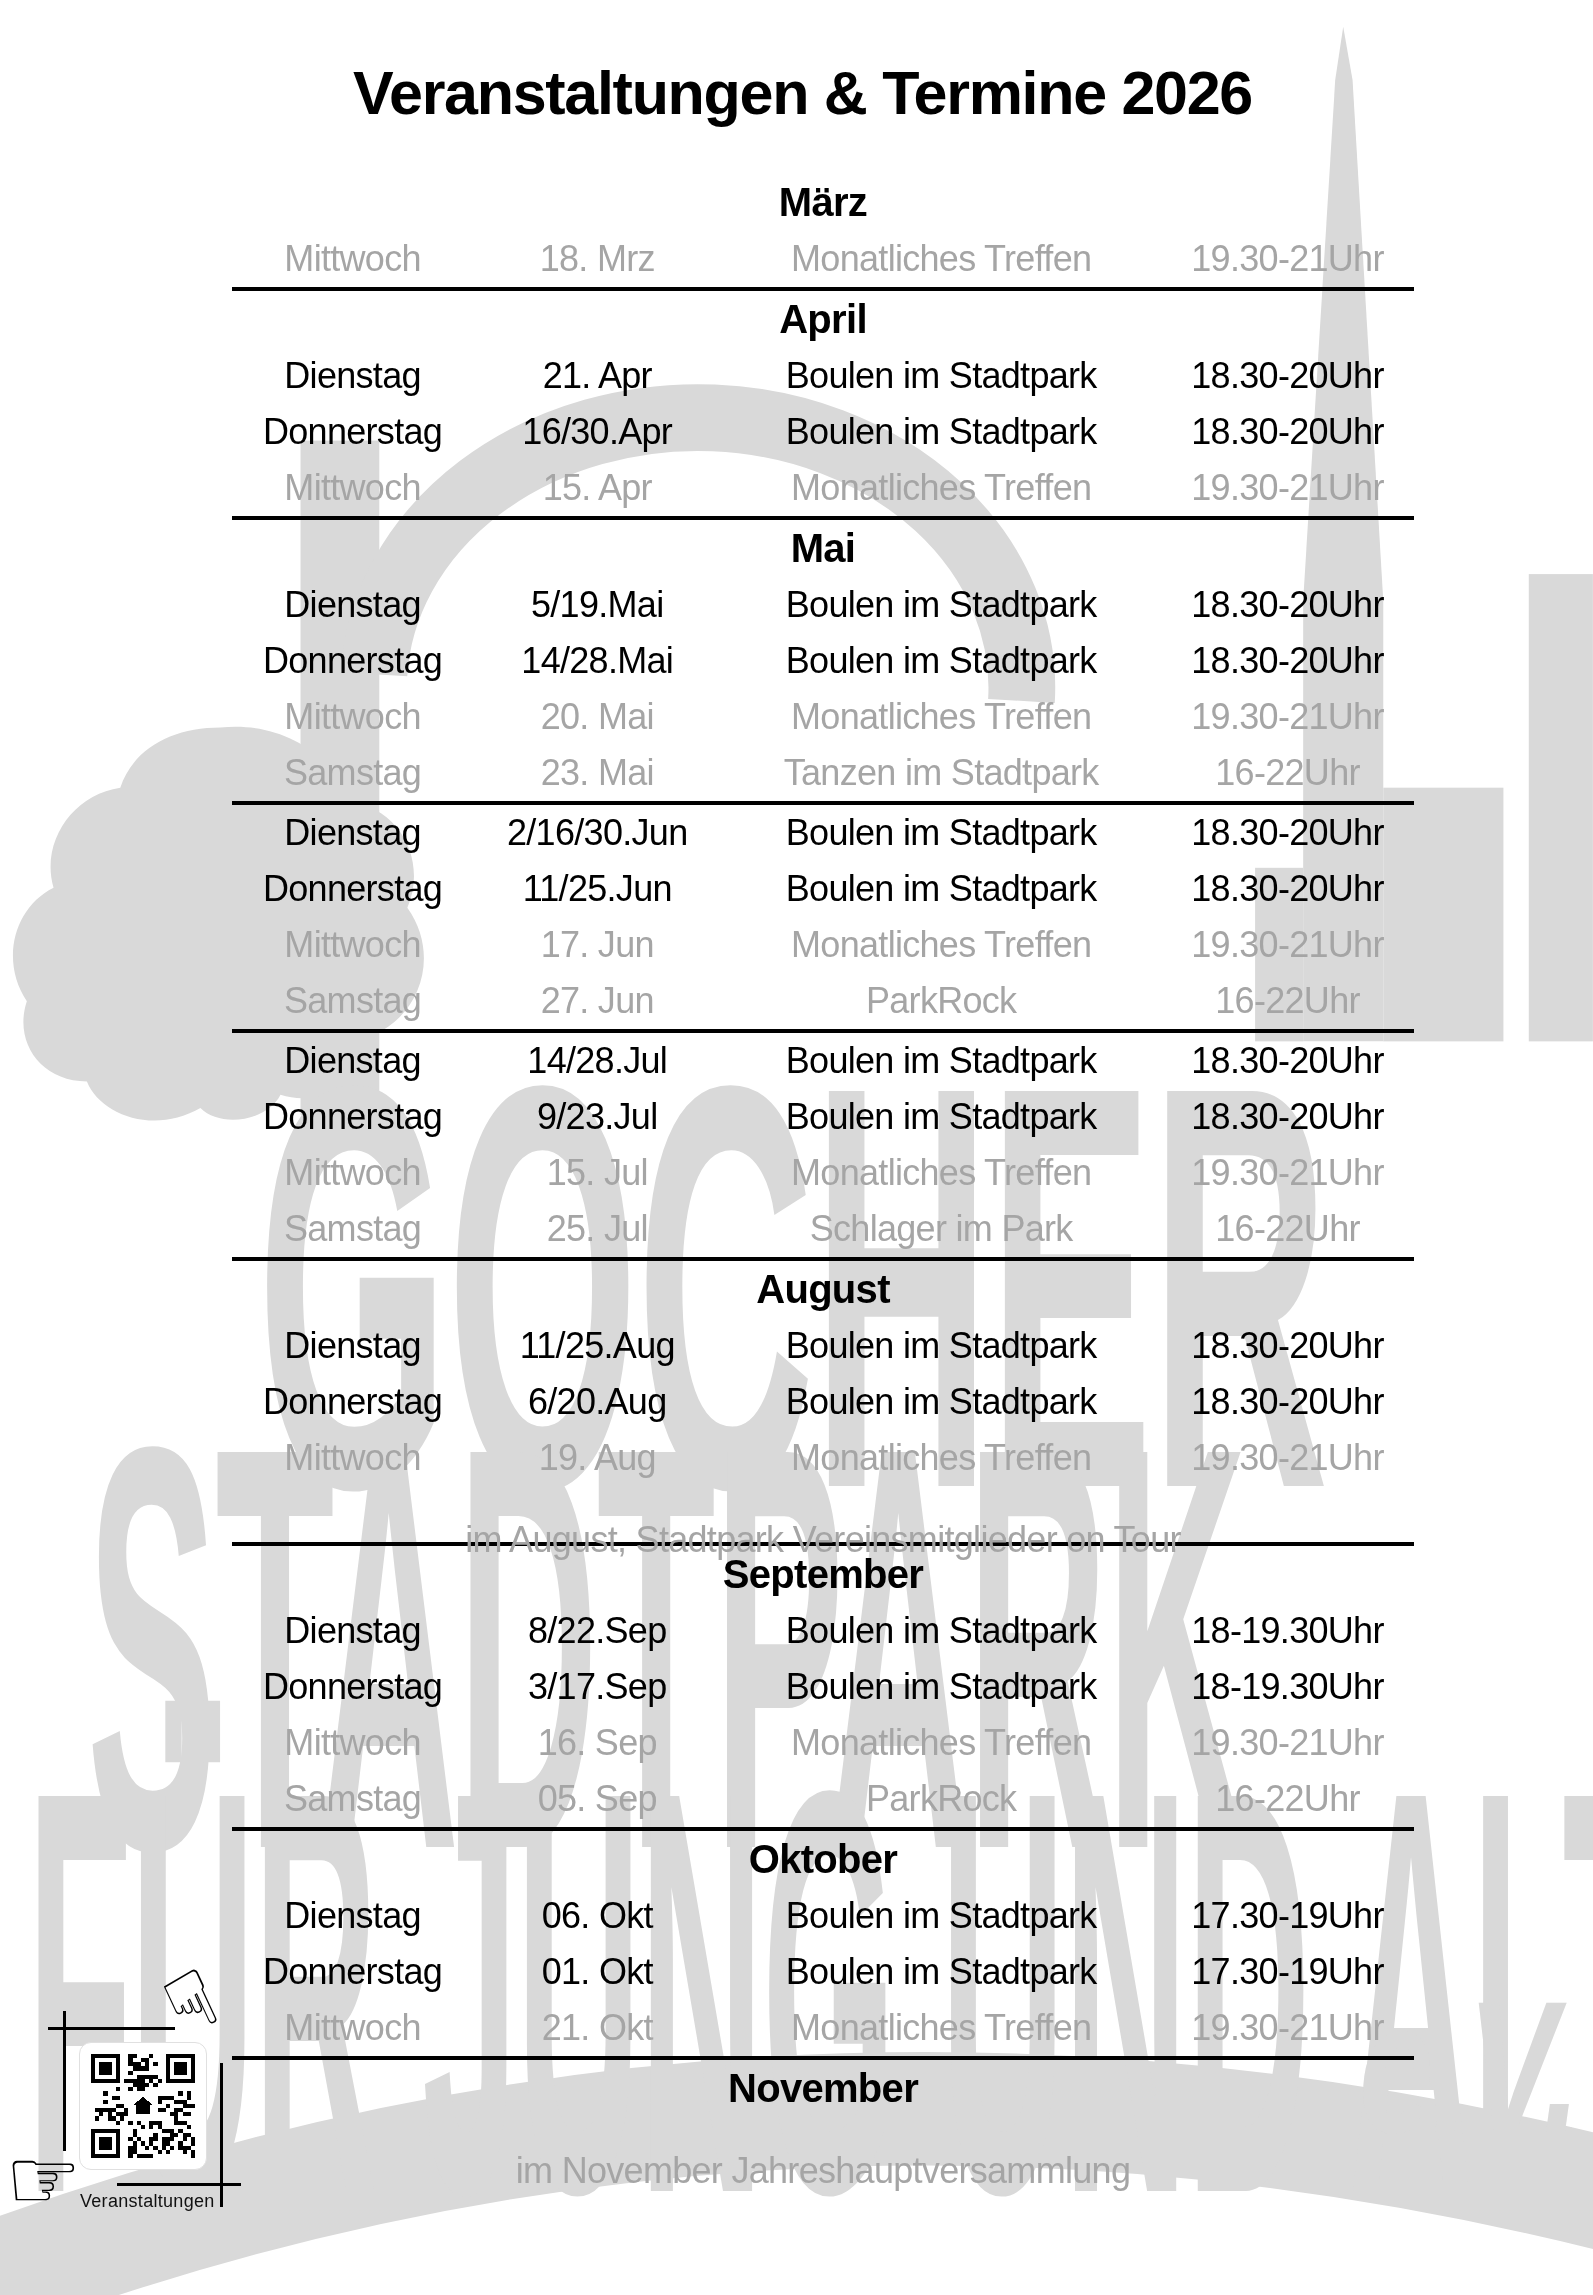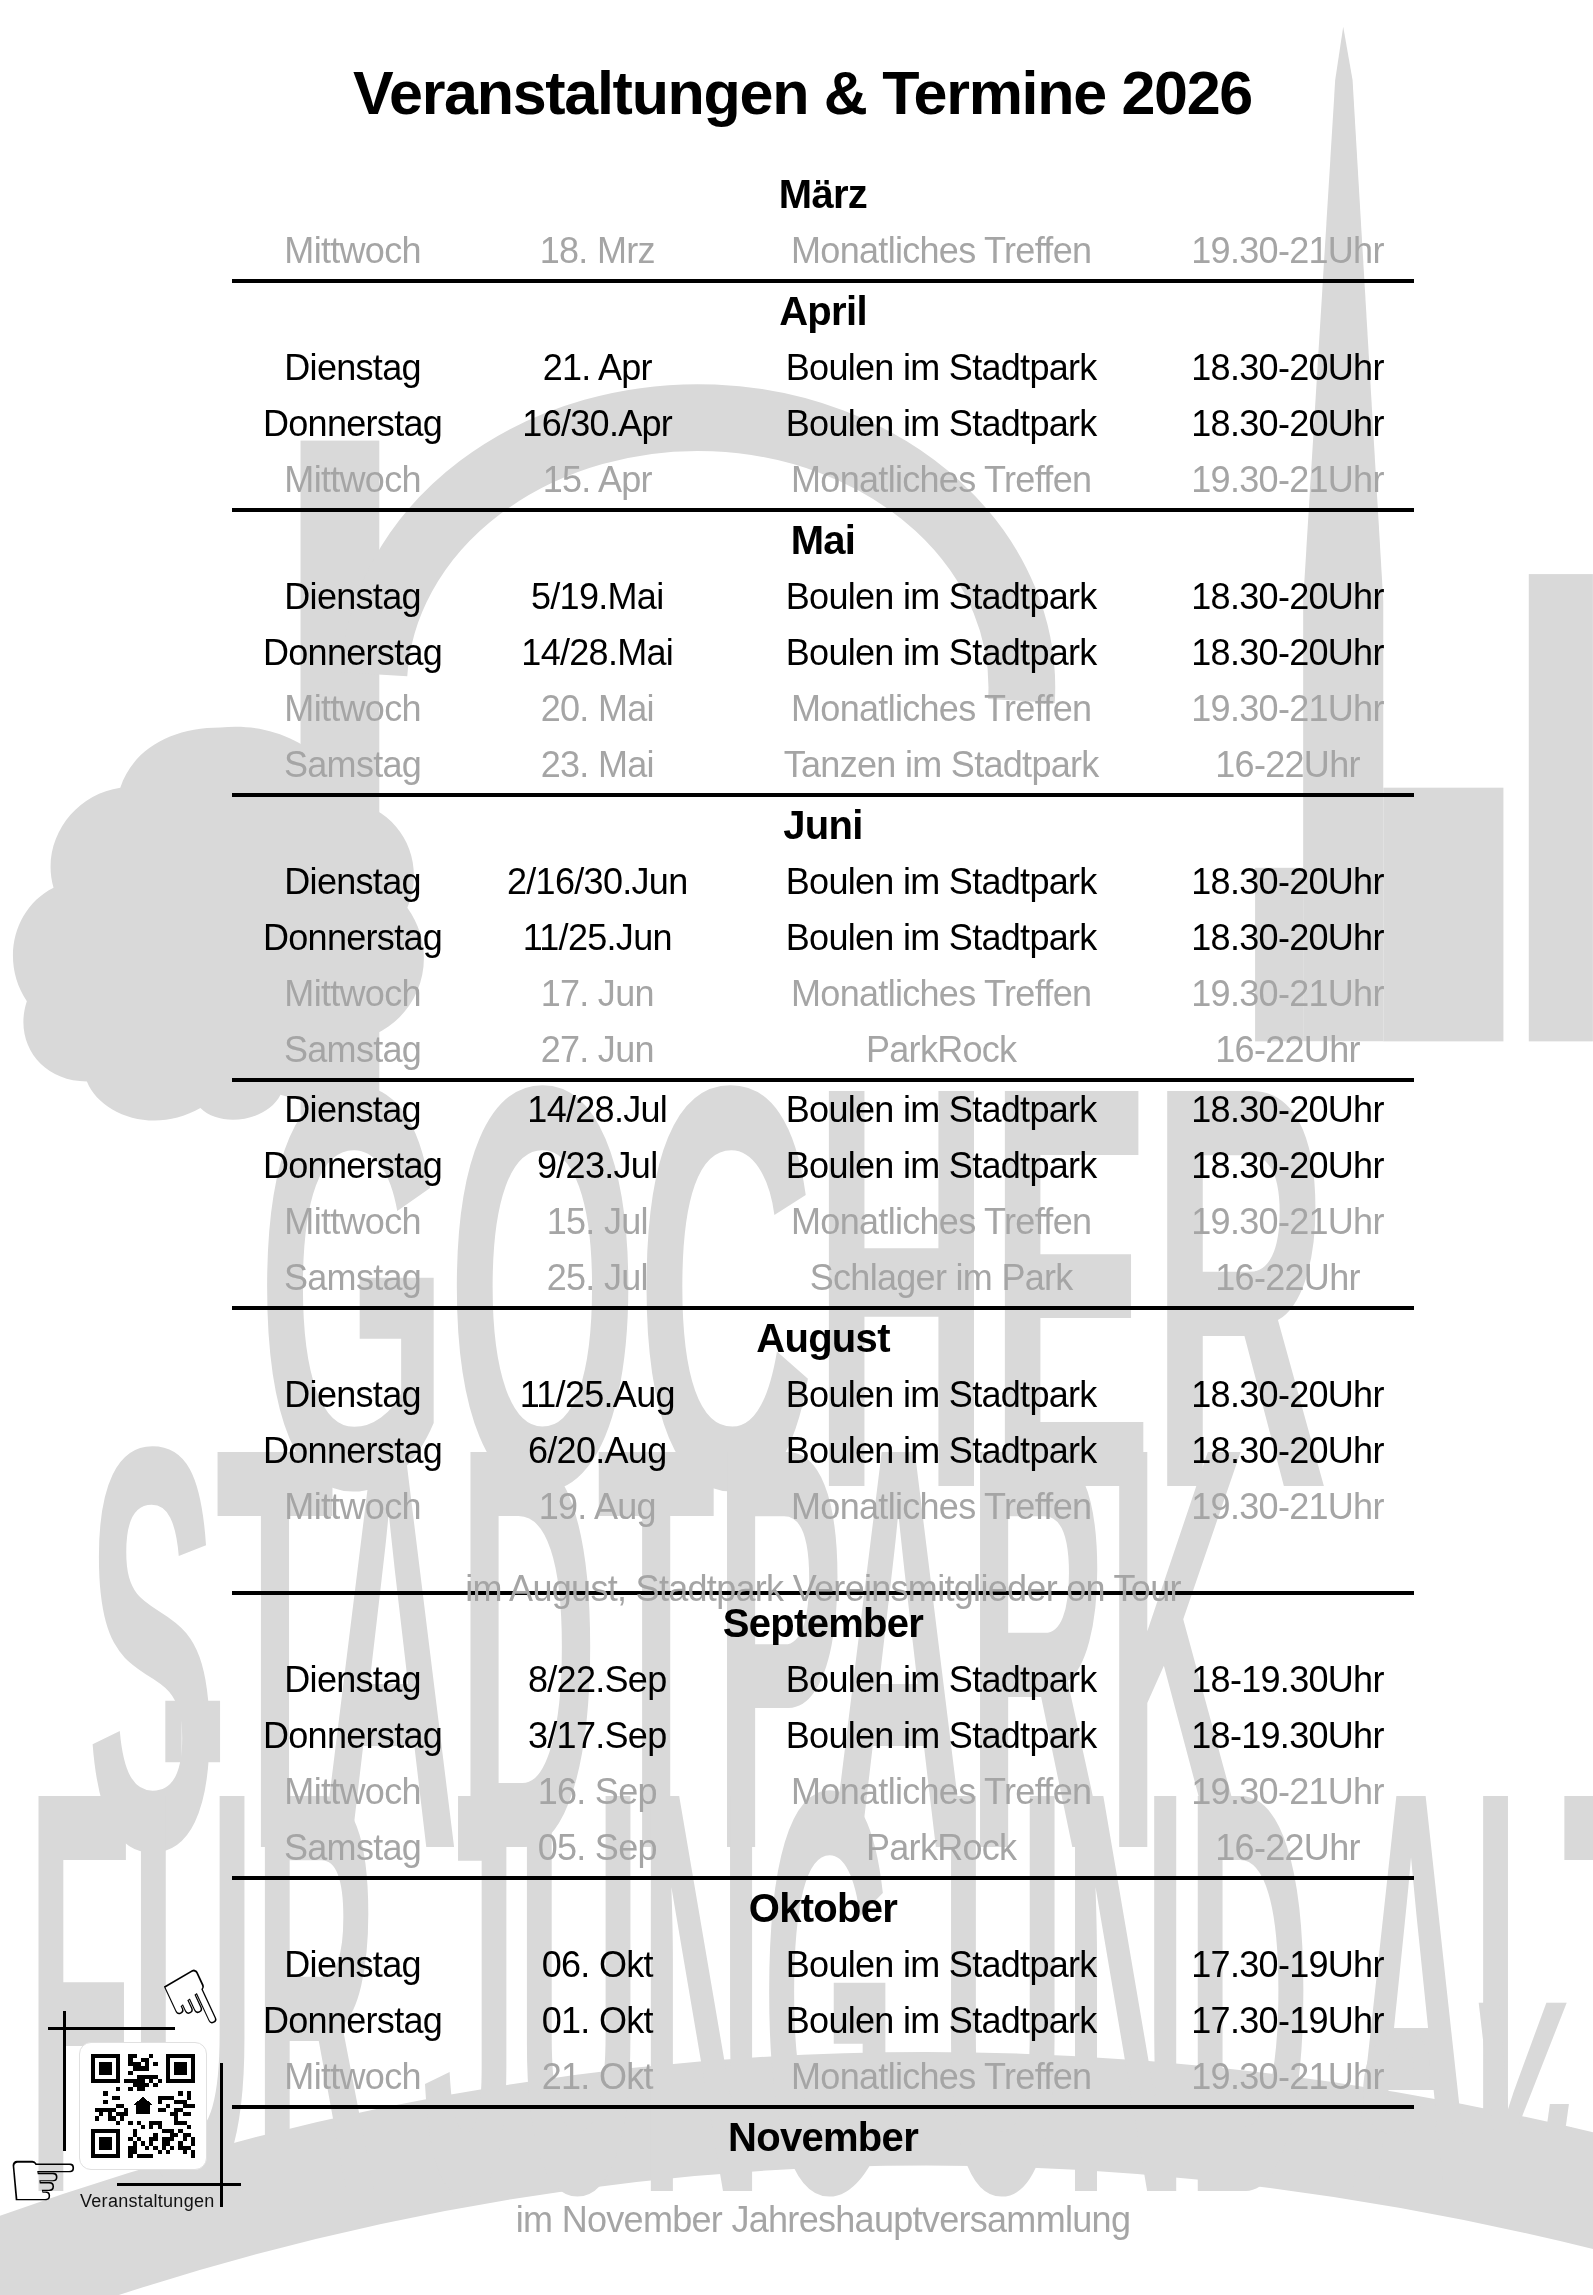--- a/index.html
+++ b/index.html
@@ -36,21 +36,21 @@
   .wm-ev{left:1359px;top:1993px;font-size:187px;font-style:italic;letter-spacing:-2.7px;transform:scaleX(0.72);}
 
   
   .page-title{
     position:absolute;top:52px;left:0;width:100%;
     text-align:center;
     font-size:61px;font-weight:bold;letter-spacing:-1.3px;
     z-index:2;margin:6px;
   }
   .schedule{
-    position:absolute;left:232px;top:166px;width:1182px;
+    position:absolute;left:232px;top:174px;width:1182px;
     z-index:2;
   }
   .month-name{
     height:57px;margin:0;
     display:flex;align-items:center;justify-content:center;
     font-size:40px;font-weight:bold;letter-spacing:-0.7px;
   }
   .event-row{
     height:56px;
     display:grid;
@@ -190,21 +190,20 @@
     <span class="cell day">Samstag</span>
     <span class="cell date">23. Mai</span>
     <span class="cell event">Tanzen im Stadtpark</span>
     <span class="cell time">16-22Uhr</span>
   </div>
 </section>
 
   <div class="divider"></div>
 
   <section class="month">
-    <h2 class="month-name">Juni</h2>
 
   <div class="event-row">
     <span class="cell day">Dienstag</span>
     <span class="cell date">2/16/30.Jun</span>
     <span class="cell event">Boulen im Stadtpark</span>
     <span class="cell time">18.30-20Uhr</span>
   </div>
 
   <div class="event-row">
     <span class="cell day">Donnerstag</span>

